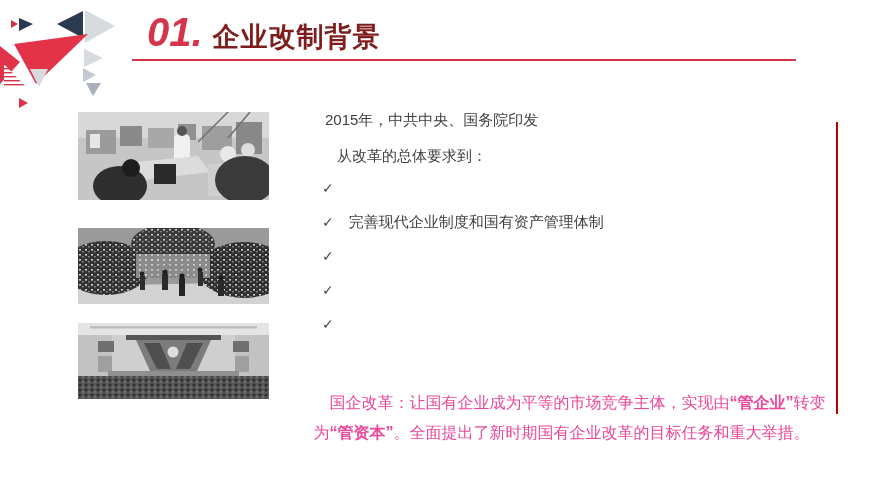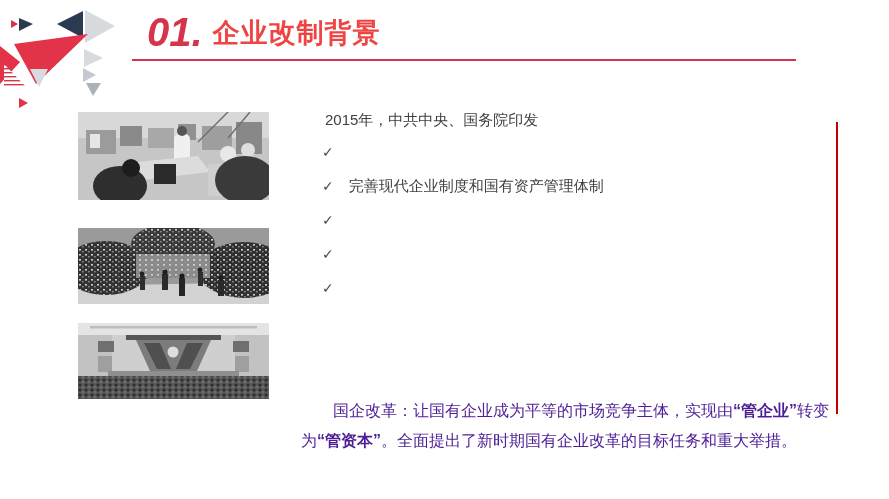--- a/index.html
+++ b/index.html
@@ -4,44 +4,44 @@
 <style>
   html, body { margin:0; padding:0; }
   body {
     width:889px; height:499px;
     background:#ffffff;
     font-family:"Liberation Sans", sans-serif;
     position:relative;
     overflow:hidden;
   }
   
-  .header { position:absolute; left:147px; top:10px; display:flex; align-items:center; white-space:nowrap; }
+  .header { position:absolute; left:147px; top:10px; display:flex; align-items:flex-end; white-space:nowrap; }
   .section-num { font-size:40px; font-weight:bold; font-style:italic; color:#d5344a; }
-  .page-title { font-size:27px; font-weight:bold; color:#ef4444; margin-left:10px; letter-spacing:1px; }
+  .page-title { font-size:27px; font-weight:bold; color:#7f1d1d; margin-left:10px; letter-spacing:1px; }
   .title-underline { position:absolute; left:132px; top:59px; width:664px; height:2px; background:#d5344a; }
 
   
   .decor { position:absolute; left:0; top:0; }
 
   
   .photo { position:absolute; left:78px; width:191px; display:block; }
   .photo1 { top:112px; height:88px; }
   .photo2 { top:228px; height:76px; }
   .photo3 { top:323px; height:76px; }
 
   
   .content { position:absolute; left:322px; top:110px; width:512px; color:#3f3f3f; }
   .intro { font-size:15px; line-height:20px; margin:0 0 12px 3px; }
   .doc-title { font-size:17px; font-weight:bold; color:#c00000; line-height:26px; margin:12px 0 0 3px; white-space:nowrap; }
   .lead { font-size:15px; line-height:20px; margin:16px 0 0 15px; }
   .checklist { list-style:none; margin:12px 0 0 0; padding:0; }
   .checklist li { display:flex; align-items:center; font-size:15px; line-height:20px; margin-bottom:14px; }
   .check { color:#4a4a4a; font-size:14px; margin-right:15px; flex:0 0 auto; }
 
-  .summary { position:absolute; left:285px; top:380px; width:537px; font-size:16px; line-height:30px; color:#4c1d95; text-indent:32px; margin:16px; }
+  .summary { position:absolute; left:285px; top:380px; width:537px; font-size:16px; line-height:30px; color:#ec4899; text-indent:32px; margin:8px;text-align:center; }
   .summary .bold { font-weight:bold; }
 
   .red-vline { position:absolute; left:836px; top:122px; width:2px; height:292px; background:#c00000; }
 </style>
 </head>
 <body>
 
 <svg class="decor" width="120" height="115" viewBox="0 0 120 115">
   <defs>
     <pattern id="pinstripe" width="4" height="4" patternUnits="userSpaceOnUse">
@@ -145,20 +145,21 @@
   <polygon points="66,20 82,20 93,46 79,46" fill="#4f4f4f"></polygon>
   <polygon points="109,20 125,20 112,46 98,46" fill="#4f4f4f"></polygon>
   <circle cx="95" cy="29" r="5.5" fill="#dedede"></circle>
   <rect x="30" y="48" width="131" height="5" fill="#8f8f8f"></rect>
   <rect x="0" y="53" width="191" height="23" fill="#575757"></rect>
   <rect x="0" y="53" width="191" height="23" fill="url(#aud)"></rect>
 </svg>
 
 <div class="content">
   <p class="intro">2015年，中共中央、国务院印发</p>
+  <p class="lead">从改革的总体要求到：</p>
   <ul class="checklist">
     <li>
       <span class="check">✓</span>
     </li>
     <li>
       <span class="check">✓</span>
       <span>完善现代企业制度和国有资产管理体制</span>
     </li>
     <li>
       <span class="check">✓</span>

